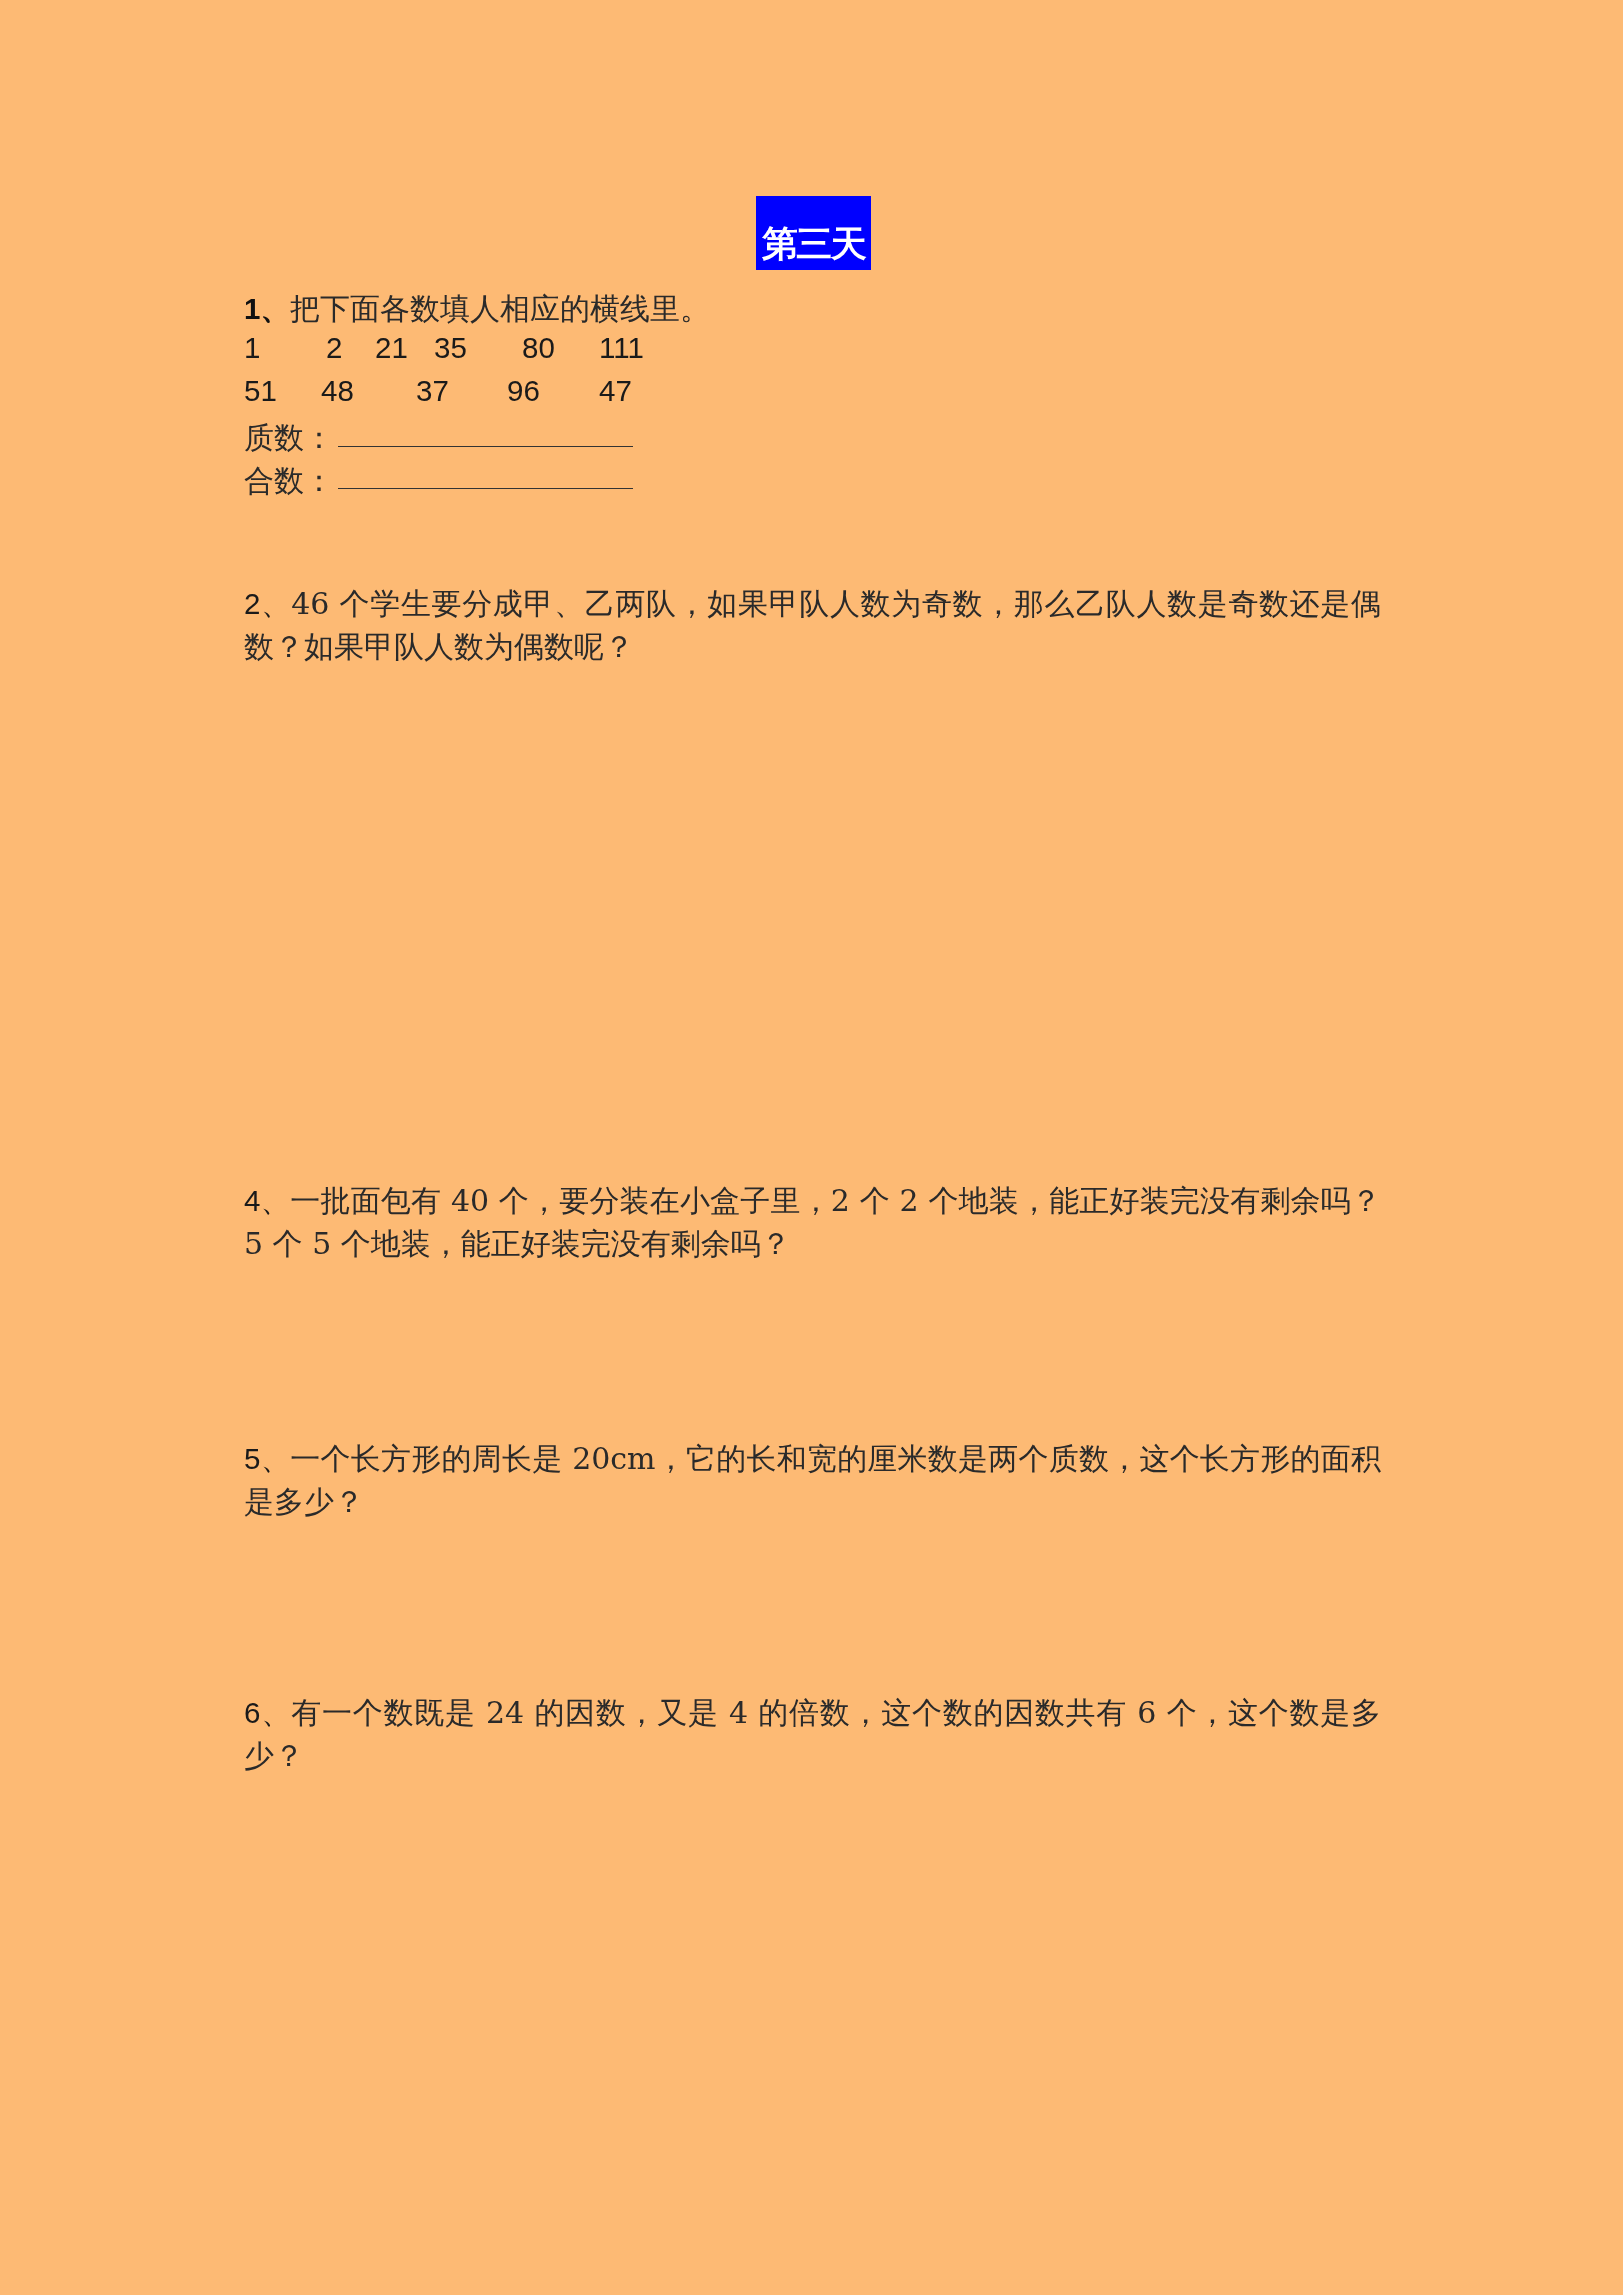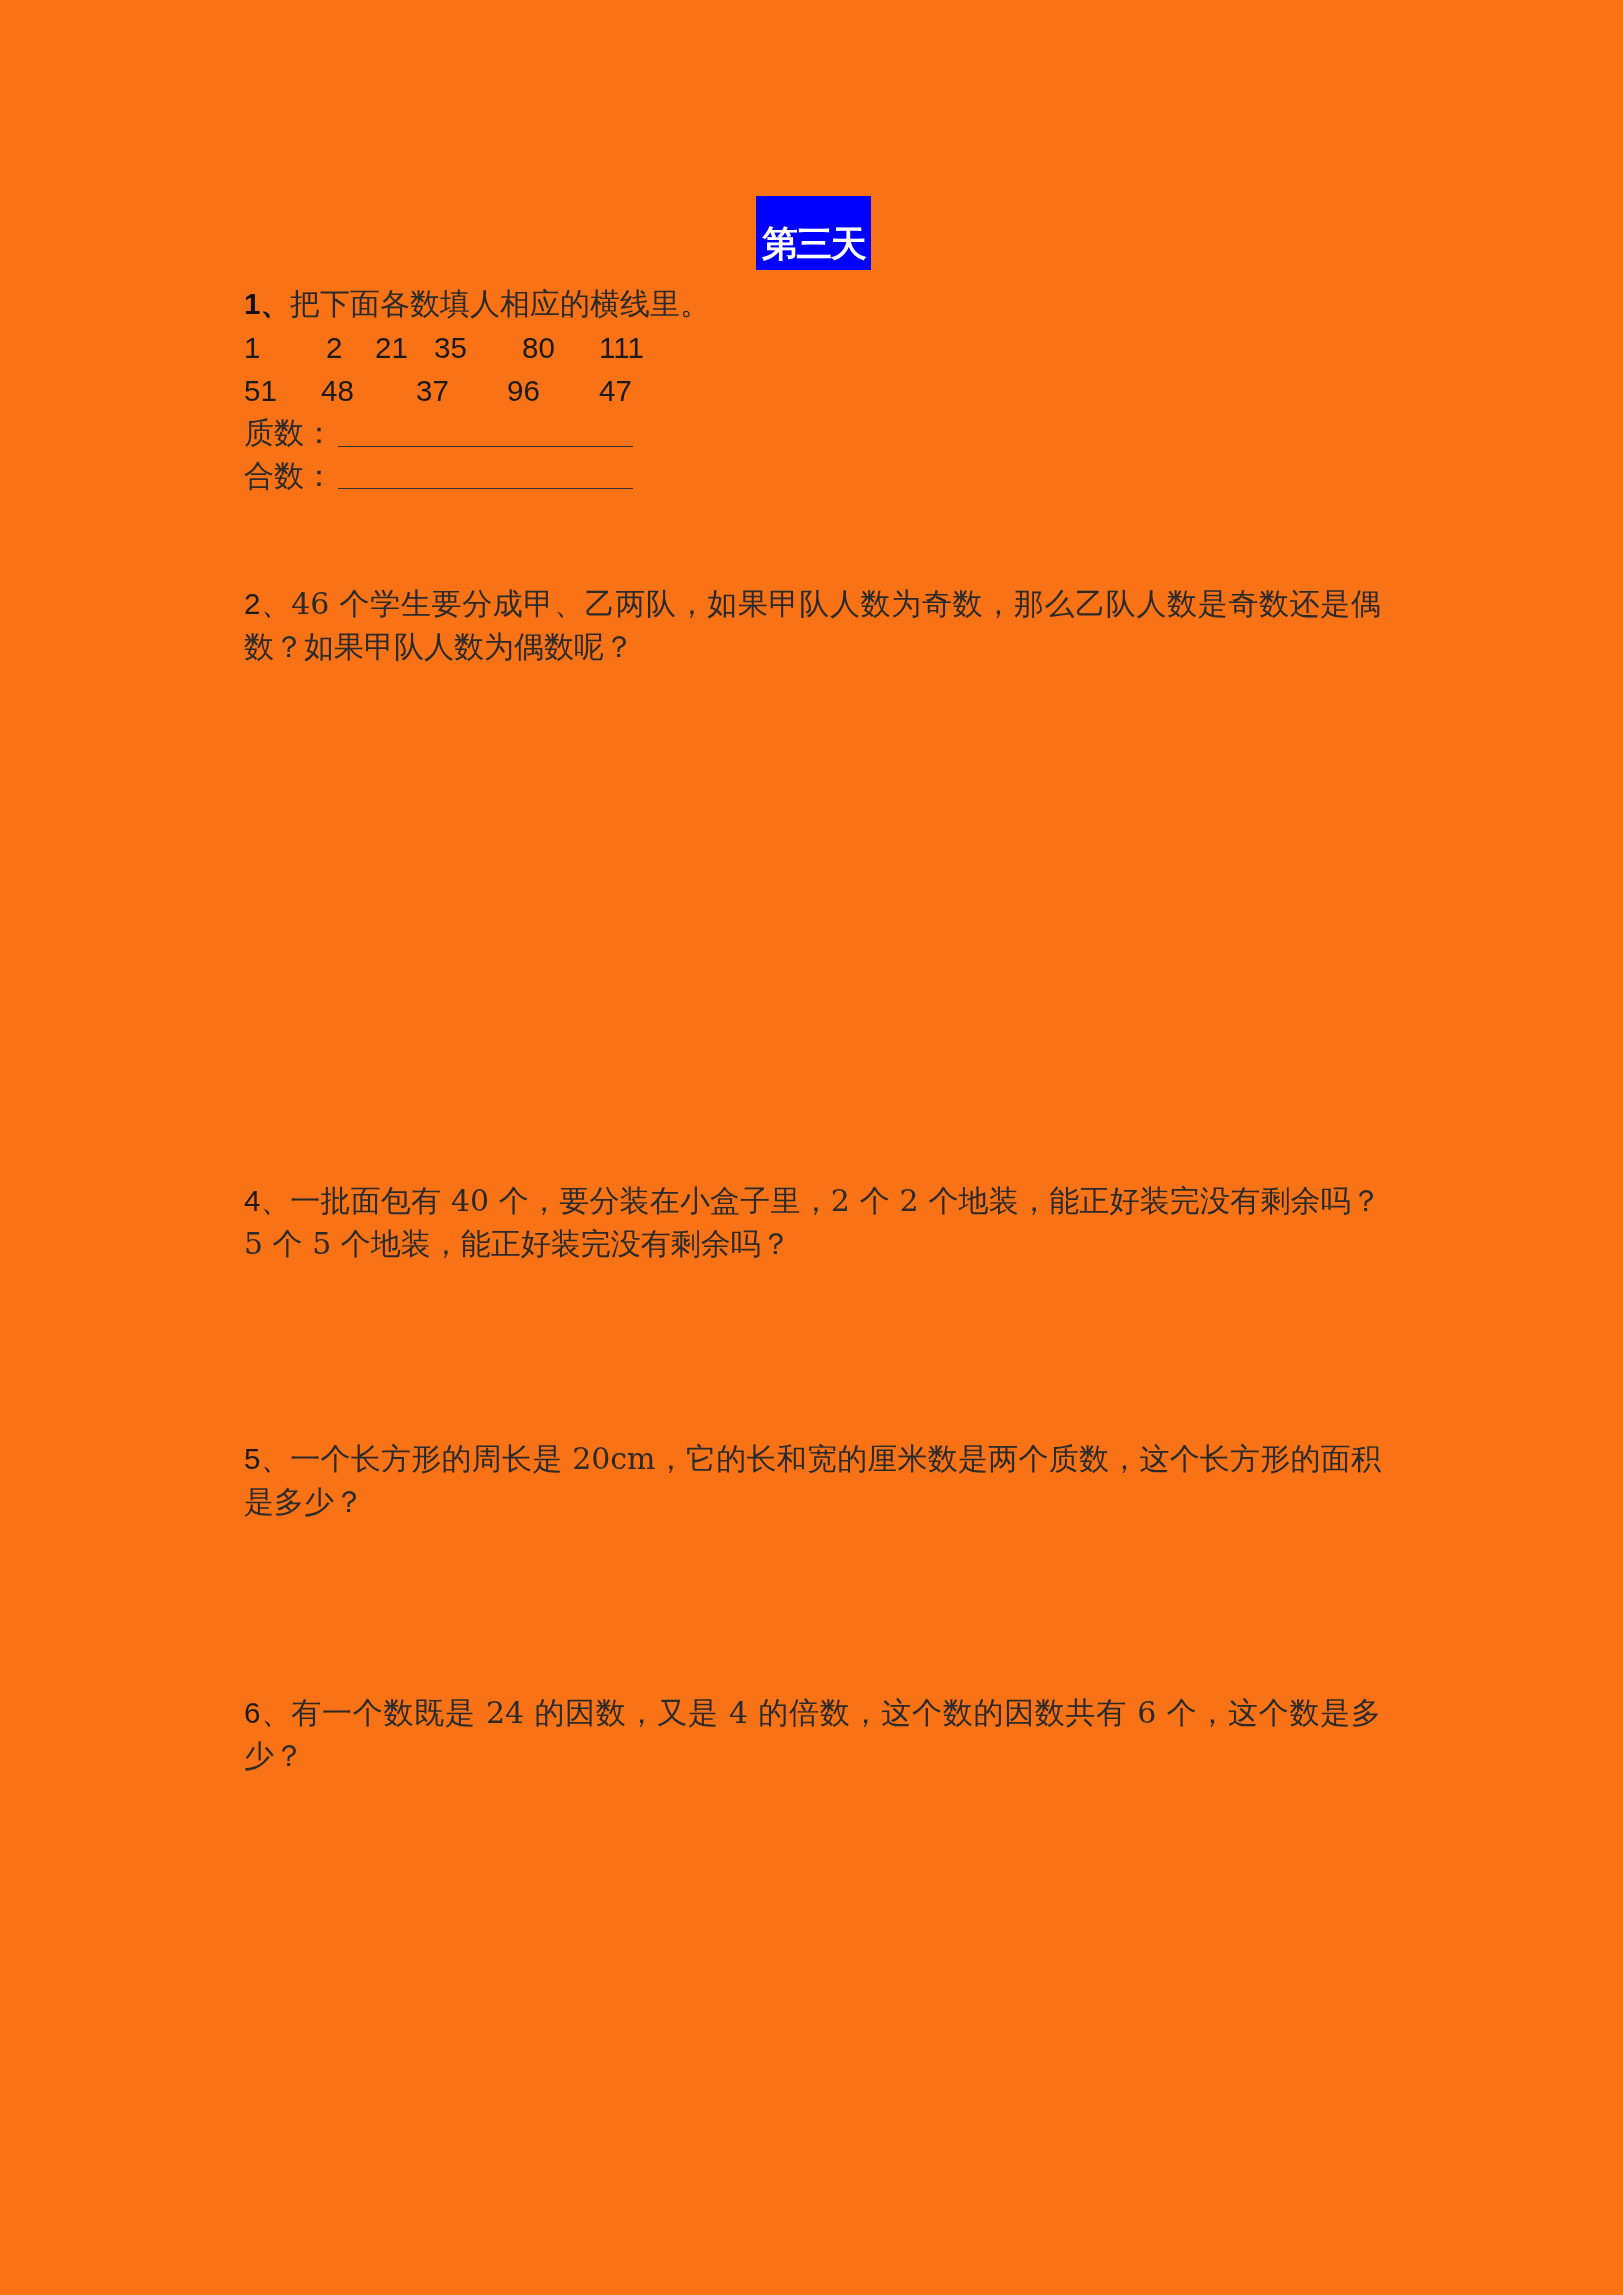--- a/index.html
+++ b/index.html
@@ -13,21 +13,21 @@
       position: relative;
       overflow: hidden;
       font-family: "DejaVu Serif", "Liberation Serif", serif;
       color: #222222;
     }
     .page {
       position: absolute;
       left: 0; top: 0;
       width: 1623px;
       height: 2295px;
-      background: #f97316;
+      background: #fdba74;
     }
     .title-box {
       position: absolute;
       left: 756px;
       top: 196px;
       width: 115px;
       height: 74px;
       background: #0000ff;
       display: flex;
       align-items: flex-end;
@@ -41,21 +41,21 @@
       font-weight: bold;
       font-size: 36px;
       line-height: 1;
       letter-spacing: -1.6px;
       white-space: nowrap;
     }
     .line {
       position: absolute;
       left: 244px;
       font-size: 30px;
-      line-height: 41px;
+      line-height: 51px;
       height: 43px;
       white-space: nowrap;
       color: #2a2a2a;
     }
     .qnum-bold {
       font-family: "Liberation Sans", "DejaVu Sans", sans-serif;
       font-weight: bold;
       font-size: 29.5px;
       color: #111111;
     }

